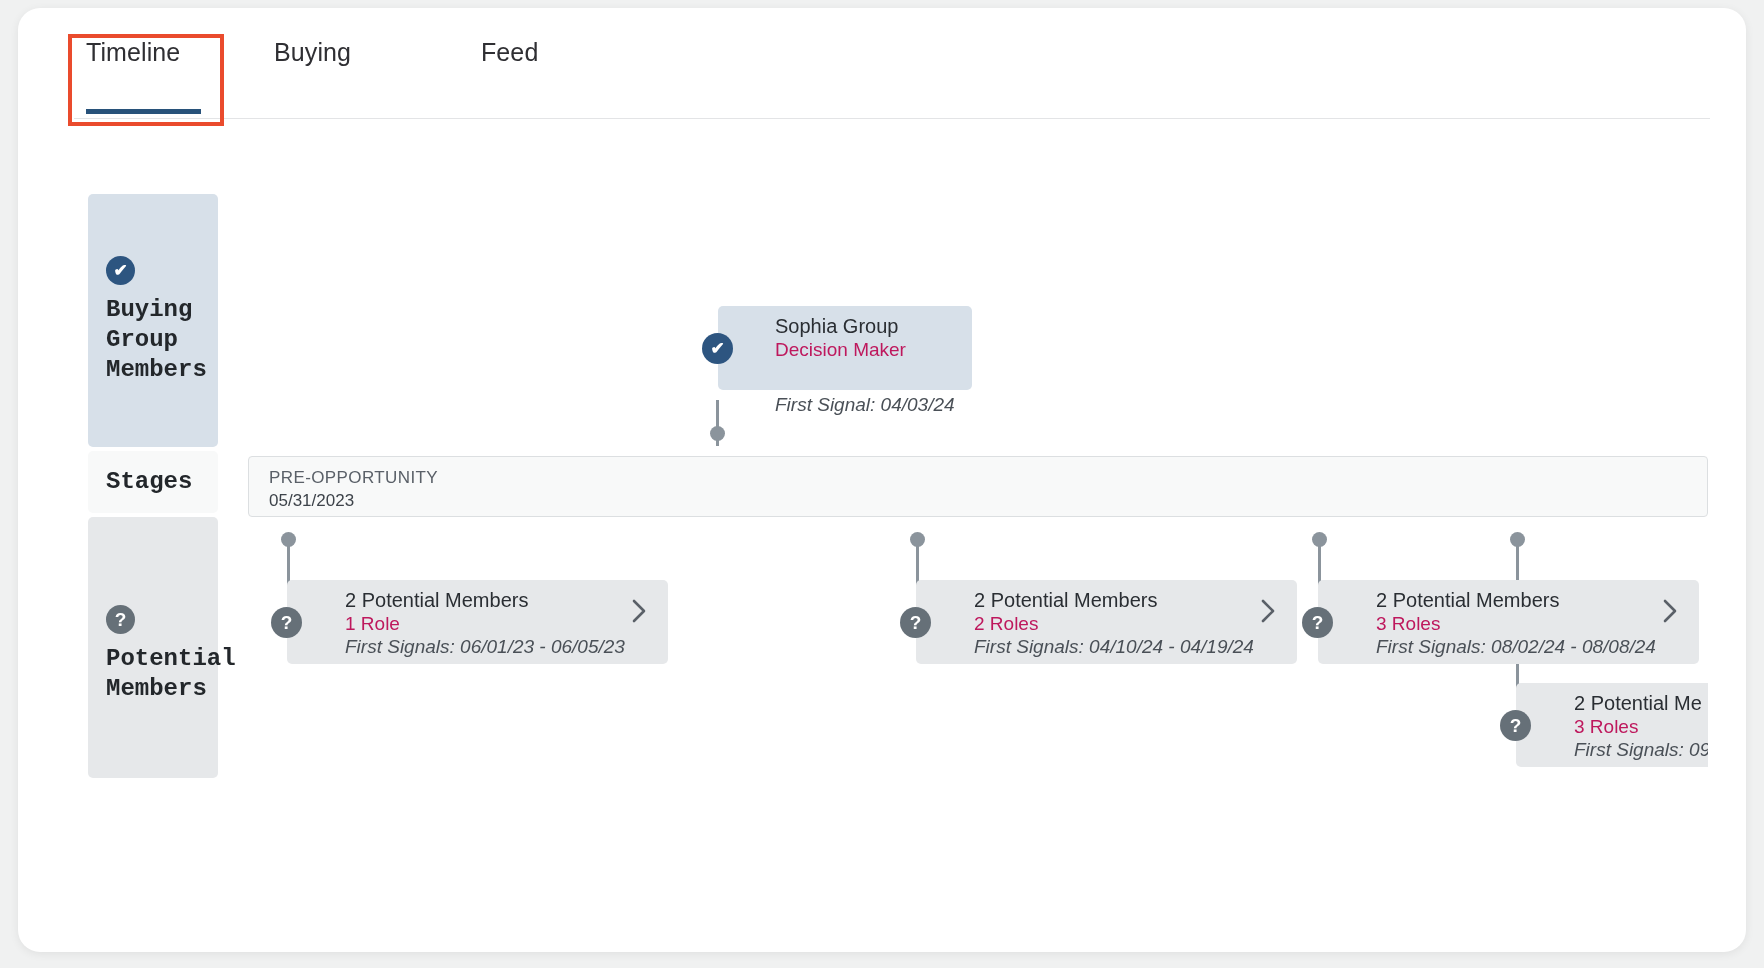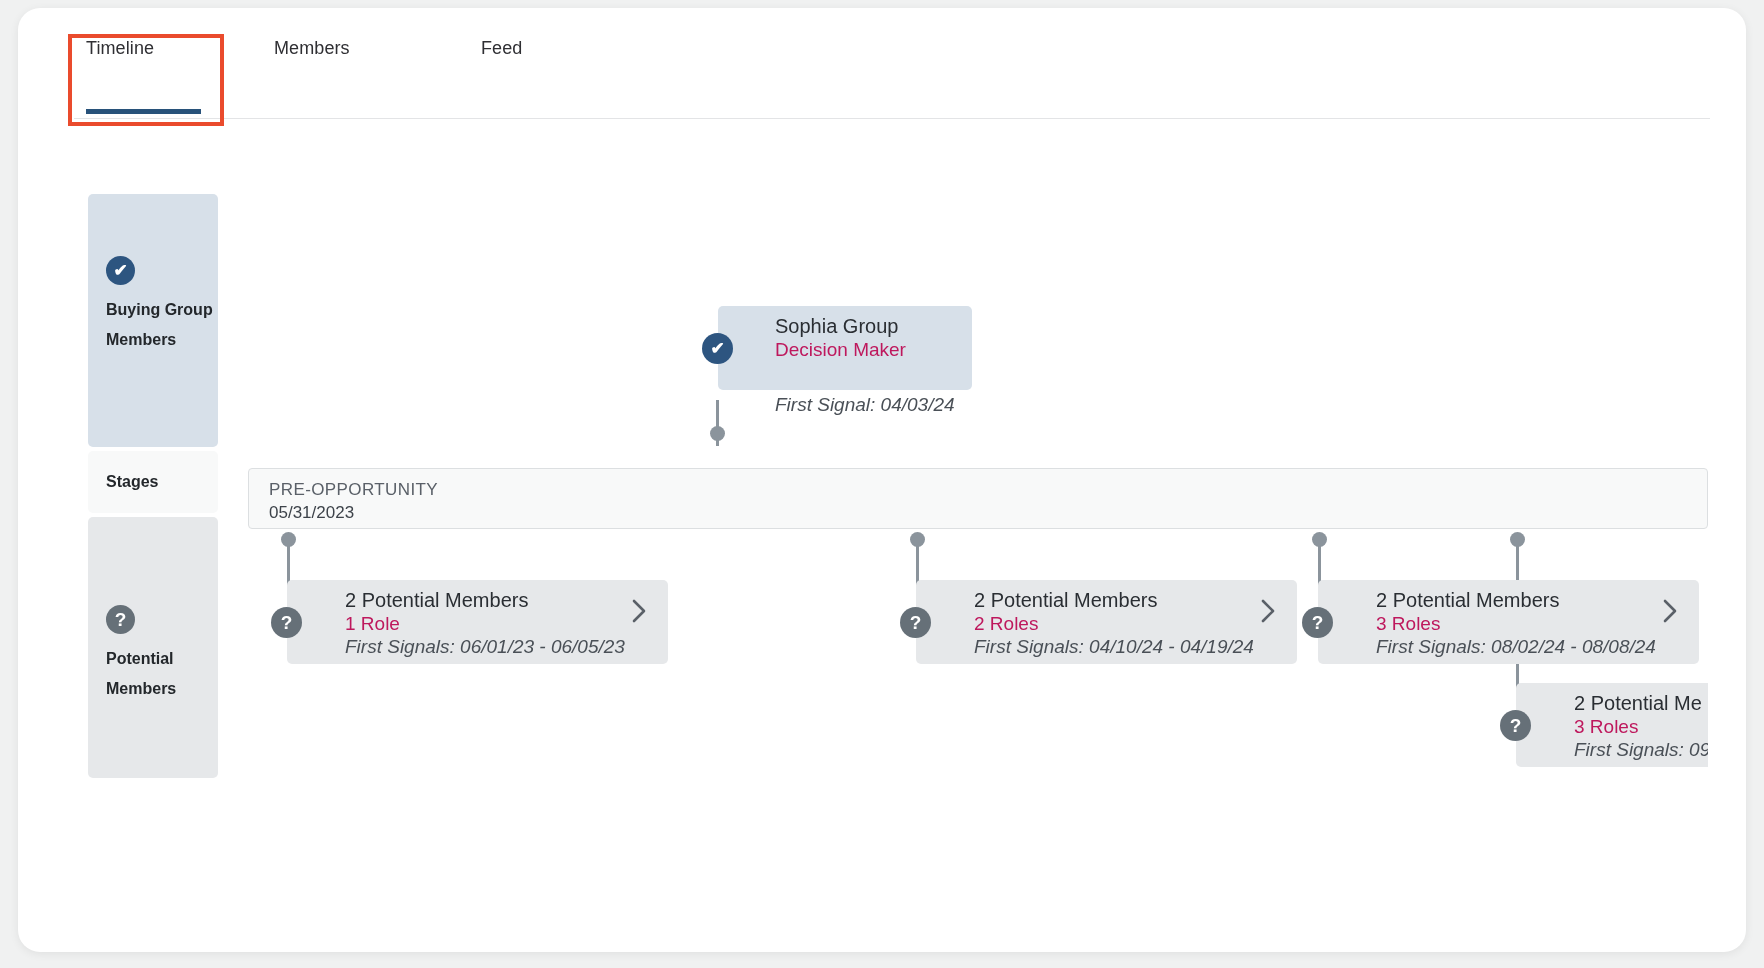--- a/index.html
+++ b/index.html
@@ -28,21 +28,21 @@
   }
   #tabbar .tab-underline-track {
     position: absolute;
     left: 56px; top: 110px;
     width: 1636px; height: 1px;
     background: #e3e4e6;
   }
   .tab {
     position: absolute;
     top: 30px;
-    font-size: 18px;
+    font-size: 25px;
     color: #2f2f33;
     letter-spacing: 0.1px;
     white-space: nowrap;
     cursor: pointer;
   }
   .tab-active-bar {
     position: absolute;
     height: 5px;
     background: #28527a;
     top: 101px;
@@ -83,25 +83,26 @@
   }
   .rail-icon {
     position: absolute;
     width: 29px; height: 29px;
     border-radius: 50%;
     display: flex; align-items: center; justify-content: center;
     color: #ffffff;
   }
   .rail-label {
     position: absolute;
-    font-size: 16px;
+    font-size: 24px;
     font-weight: bold;
     color: #23272b;
     line-height: 30px;
     width: 110px;
+    font-family: Liberation Mono, monospace;
   }
   #rail-buying .rail-icon { left: 18px; top: 62px; background: #2d5580; }
   #rail-buying .rail-label { left: 18px; top: 101px; }
   #rail-stages .rail-label { left: 18px; top: 16px; }
   #rail-potential .rail-icon { left: 18px; top: 88px; background: #667078; }
   #rail-potential .rail-label { left: 18px; top: 127px; }
   .check-glyph { font-size: 17px; line-height: 17px; font-weight: bold; }
   .q-glyph { font-size: 19px; line-height: 19px; font-weight: bold; }
 
   
@@ -113,21 +114,20 @@
   }
 
   
   #stage-bar {
     position: absolute;
     left: 230px; top: 336px;
     width: 1460px; height: 61px;
     background: #f8f9f9;
     border: 1px solid #dcdfe1;
     border-radius: 4px;
-    margin-top: 12px;
   }
   #stage-name {
     position: absolute; left: 20px; top: 11px;
     font-size: 17px; color: #5a6068; letter-spacing: 0.4px;
   }
   #stage-date {
     position: absolute; left: 20px; top: 34px;
     font-size: 17px; color: #3d434a;
   }
 
@@ -187,21 +187,21 @@
 <body>
 
 <div id="page">
 
   <div id="tabbar">
     <div class="tab-underline-track"></div>
 
     <div class="tab" id="tab-0">Timeline</div>
     <div class="tab-active-bar" id="tab-0-bar"></div>
 
-    <div class="tab" id="tab-1">Members</div>
+    <div class="tab" id="tab-1">Buying</div>
 
     <div class="tab" id="tab-2">Feed</div>
 
     <div id="tab-highlight"></div>
   </div>
 
   <div class="rail" id="rail-buying">
     <div class="rail-icon">
       <span class="check-glyph">✔</span>
     </div>

